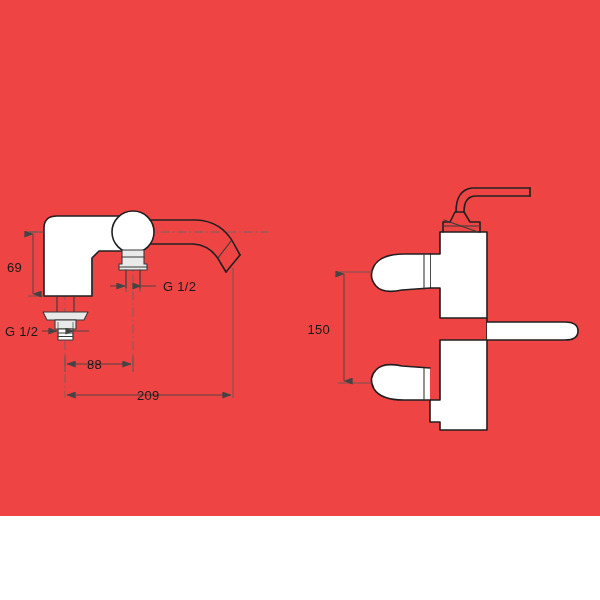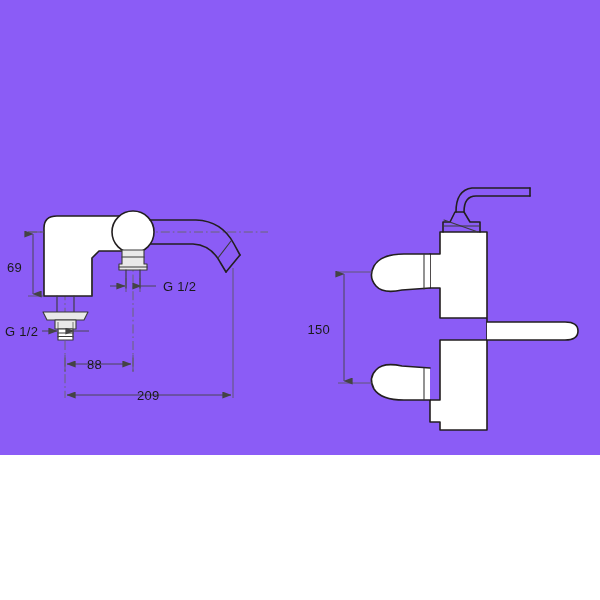--- a/index.html
+++ b/index.html
@@ -10,22 +10,22 @@
   }
   body {
     width: 600px;
     height: 600px;
     font-family: "Liberation Sans", sans-serif;
     overflow: hidden;
   }
   #drawing-root {
     position: relative;
     width: 600px;
-    height: 455px;
-    background: #8b5cf6;
+    height: 516px;
+    background: #ef4444;
     text-align: right;
   }
   svg#tech-drawing {
     display: block;
     width: 600px;
     height: 600px;
   }
   .outline {
     fill: none;
     stroke: #231f20;

